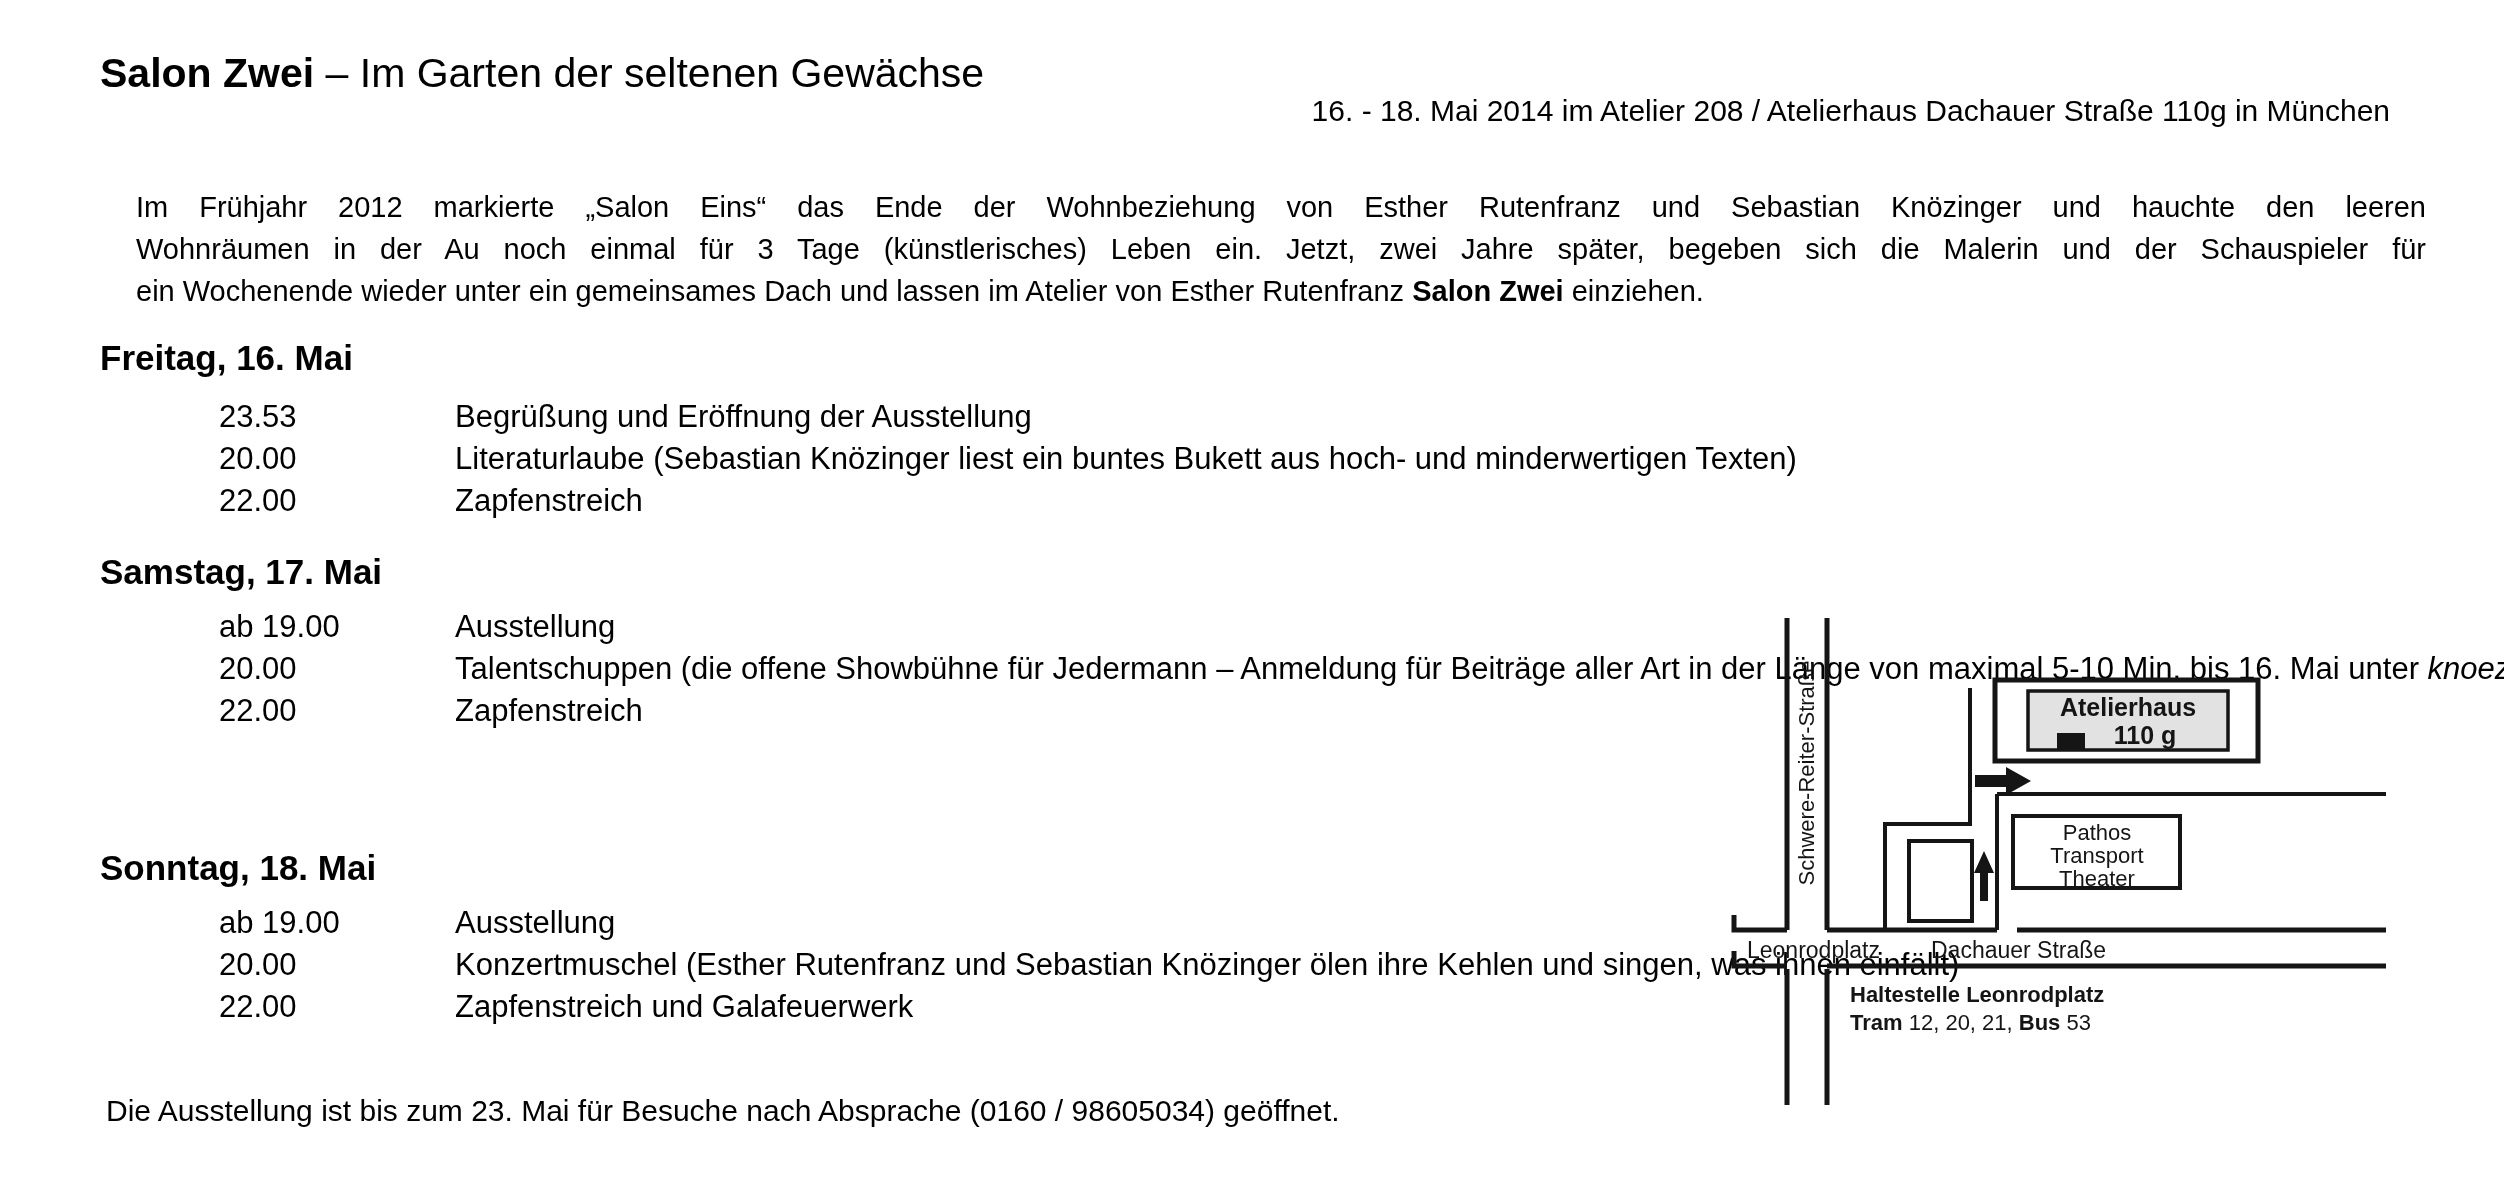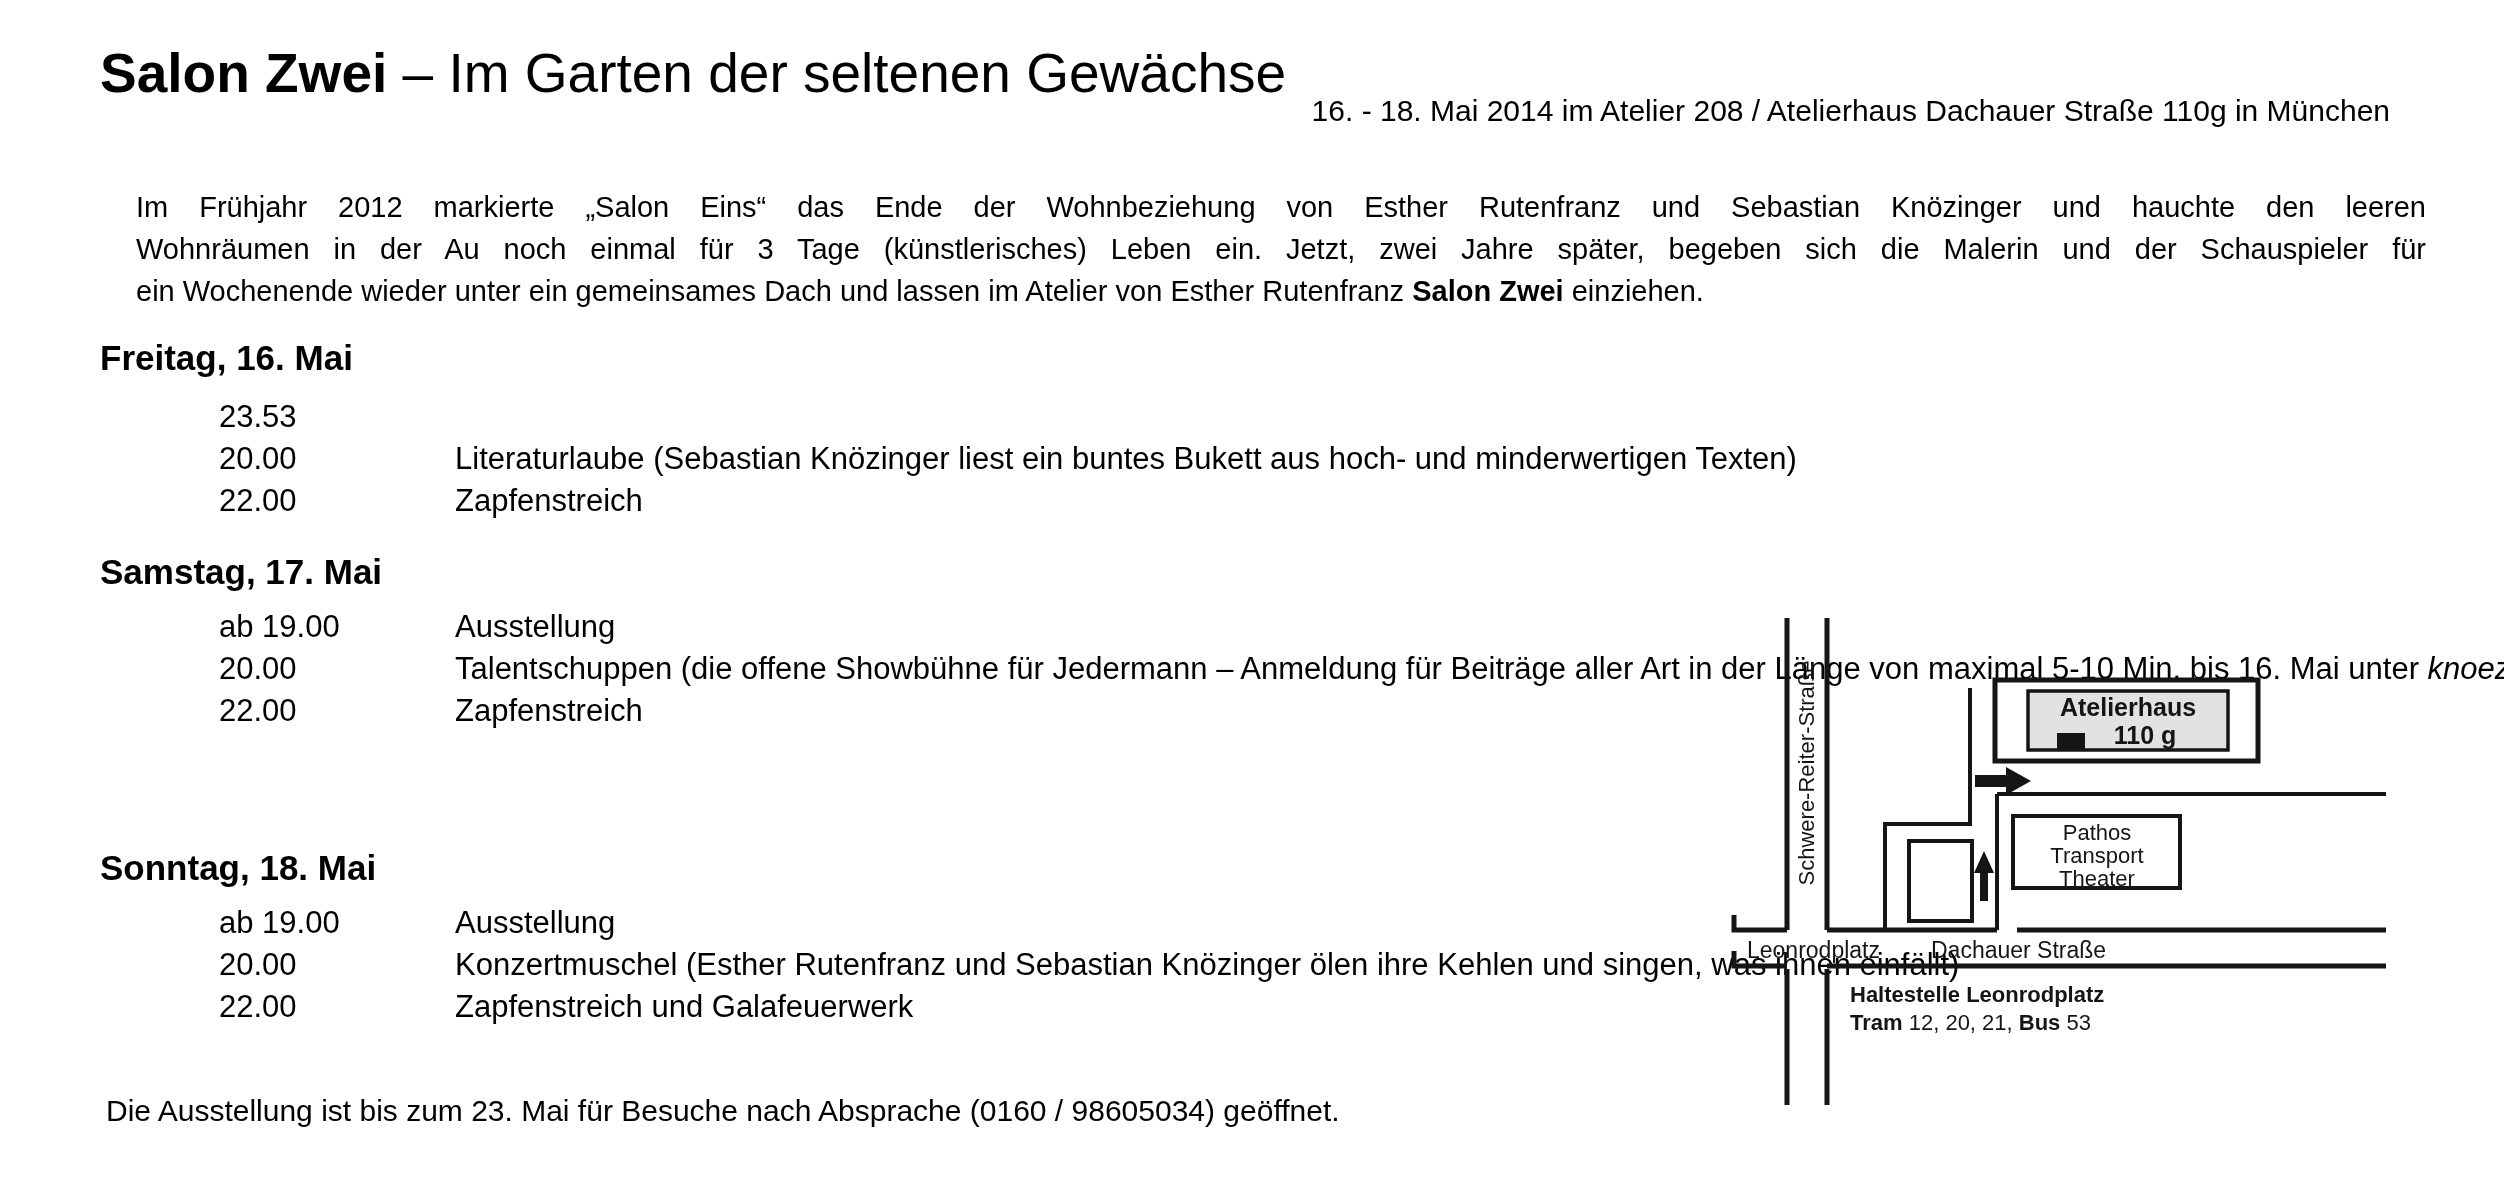--- a/index.html
+++ b/index.html
@@ -8,21 +8,21 @@
     background: #ffffff;
     font-family: "Liberation Sans", sans-serif;
     color: #000;
     overflow: hidden;
     position: relative;
     -webkit-font-smoothing: antialiased;
   }
   .abs { position: absolute; }
 
   
-  .title { left: 100px; top: 44px; font-size: 55px; line-height: 58px; white-space: nowrap; }
+  .title { left: 100px; top: 44px; font-size: 41px; line-height: 58px; white-space: nowrap; }
   .title .b { font-weight: 700; }
 
   
   .subtitle { right: 114px; top: 94px; font-size: 30px; white-space: nowrap; }
 
   
   .intro { left: 100px; top: 186px; width: 2290px; font-size: 29px; line-height: 42px; }
   .intro .line { width: 100%; margin-left: 36px; }
   .intro .just { text-align: justify; text-align-last: justify; }
   .intro .b { font-weight: 700; }
@@ -69,20 +69,21 @@
 <div class="abs intro">
   <div class="line just">Im Frühjahr 2012 markierte „Salon Eins“ das Ende der Wohnbeziehung von Esther Rutenfranz und Sebastian Knözinger und hauchte den leeren</div>
   <div class="line just">Wohnräumen in der Au noch einmal für 3 Tage (künstlerisches) Leben ein. Jetzt, zwei Jahre später, begeben sich die Malerin und der Schauspieler für</div>
   <div class="line"><span>ein Wochenende wieder unter ein gemeinsames Dach und lassen im Atelier von Esther Rutenfranz </span><span class="b">Salon Zwei</span><span> einziehen.</span></div>
 </div>
 
 <div class="abs day-heading h-fri">Freitag, 16. Mai</div>
 <div class="abs rows r-fri">
   <div class="srow">
     <span class="time">23.53</span>
+    <span class="desc">Begrüßung und Eröffnung der Ausstellung</span>
   </div>
   <div class="srow">
     <span class="time">20.00</span>
     <span class="desc">Literaturlaube (Sebastian Knözinger liest ein buntes Bukett aus hoch- und minderwertigen Texten)</span>
   </div>
   <div class="srow">
     <span class="time">22.00</span>
     <span class="desc">Zapfenstreich</span>
   </div>
 </div>

